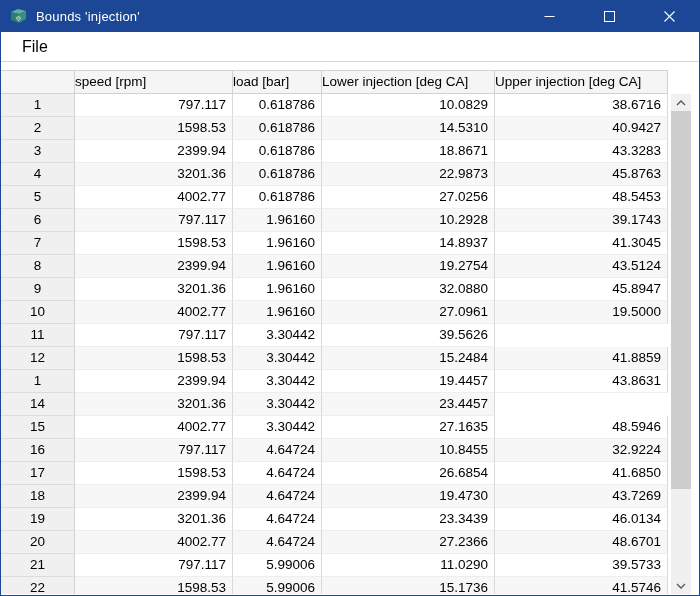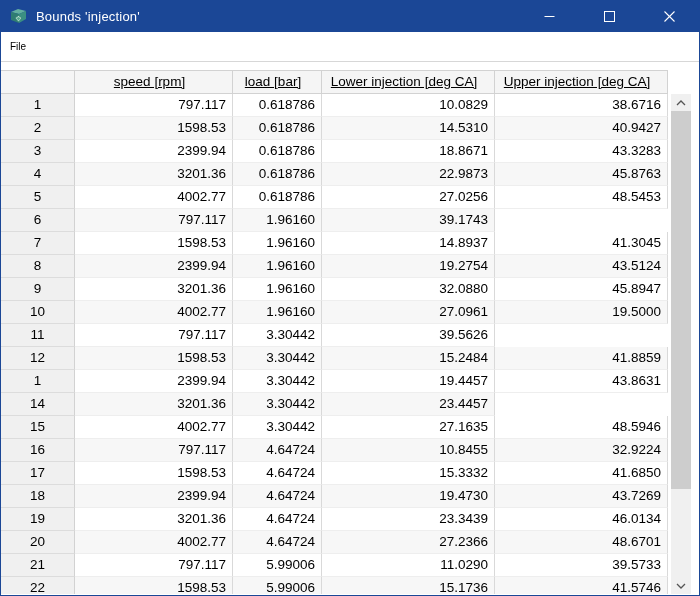--- a/index.html
+++ b/index.html
@@ -15,31 +15,31 @@
     color:#ffffff;
     justify-content:space-between;
   }
   .app-icon { margin-left:9px; width:17px; height:17px; flex:0 0 auto; }
   .title-text { margin-left:9px; font-size:13px; letter-spacing:.2px; white-space:nowrap; }
   .win-controls { margin-left:auto; display:flex; height:31px; }
   .win-btn { width:60px; height:31px; display:flex; align-items:center; justify-content:center; }
   
   .menubar { height:30px; background:#ffffff; border-bottom:1px solid #d7d7d7;
              display:flex; align-items:stretch; }
-  .menu-item { padding:0 9px; font-size:10px; color:#000; display:flex; align-items:center; }
+  .menu-item { padding:0 21px; font-size:16px; color:#000; display:flex; align-items:center; }
   
   .content { position:relative; height:532px; background:#ffffff; padding-top:8px; }
   .trow, .header-row {
     display:grid; grid-template-columns:74px 158px 89px 173px 173px; width:667px;
   }
   .header-row { height:24px; font-size:13.5px; }
   .header-row .hcell {
     background:#f5f5f5; border-top:1px solid #d2d2d2; border-bottom:1px solid #d2d2d2;
-    border-right:1px solid #d2d2d2; line-height:22px; text-align:center;
-    padding-right:8px; white-space:nowrap; overflow:hidden; color:#000;text-decoration:underline;
+    border-right:1px solid #d2d2d2; line-height:22px; text-align:left;
+    padding-right:8px; white-space:nowrap; overflow:hidden; color:#000;
   }
   .header-row .hcell:first-child { border-left:none; }
   .tbody { height:500px; overflow:hidden; }
   .trow { height:23px; font-size:13.5px; }
   .cell { line-height:22px; white-space:nowrap; overflow:hidden; color:#000; }
   .cell.rowhead {
     background:#f0f0f0; text-align:center;
     border-right:1px solid #d2d2d2; border-bottom:1px solid #dcdcdc;
   }
   .cell.data {
@@ -137,20 +137,21 @@
           <div class="cell rowhead">5</div>
           <div class="cell data">4002.77</div>
           <div class="cell data">0.618786</div>
           <div class="cell data">27.0256</div>
           <div class="cell data">48.5453</div>
         </div>
         <div class="trow alt">
           <div class="cell rowhead">6</div>
           <div class="cell data">797.117</div>
           <div class="cell data">1.96160</div>
+          <div class="cell data">10.2928</div>
           <div class="cell data">39.1743</div>
         </div>
         <div class="trow">
           <div class="cell rowhead">7</div>
           <div class="cell data">1598.53</div>
           <div class="cell data">1.96160</div>
           <div class="cell data">14.8937</div>
           <div class="cell data">41.3045</div>
         </div>
         <div class="trow alt">
@@ -211,21 +212,21 @@
           <div class="cell rowhead">16</div>
           <div class="cell data">797.117</div>
           <div class="cell data">4.64724</div>
           <div class="cell data">10.8455</div>
           <div class="cell data">32.9224</div>
         </div>
         <div class="trow">
           <div class="cell rowhead">17</div>
           <div class="cell data">1598.53</div>
           <div class="cell data">4.64724</div>
-          <div class="cell data">15.3332</div>
+          <div class="cell data">26.6854</div>
           <div class="cell data">41.6850</div>
         </div>
         <div class="trow alt">
           <div class="cell rowhead">18</div>
           <div class="cell data">2399.94</div>
           <div class="cell data">4.64724</div>
           <div class="cell data">19.4730</div>
           <div class="cell data">43.7269</div>
         </div>
         <div class="trow">

